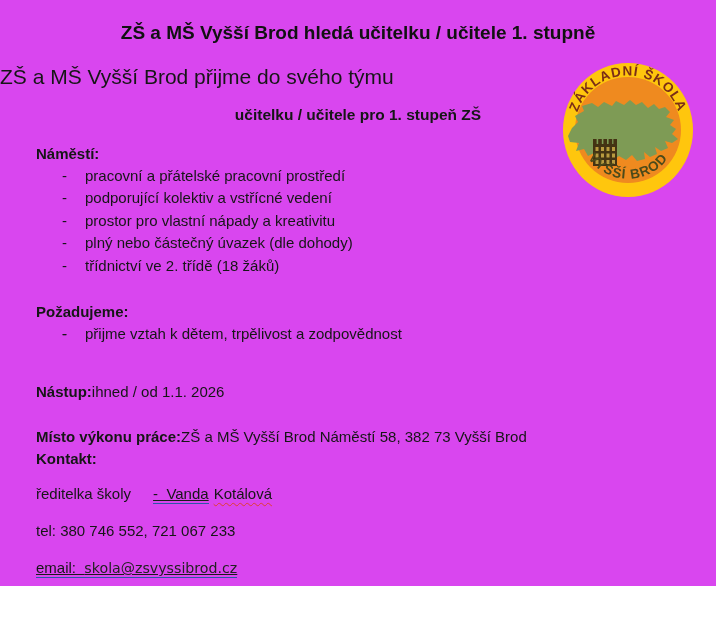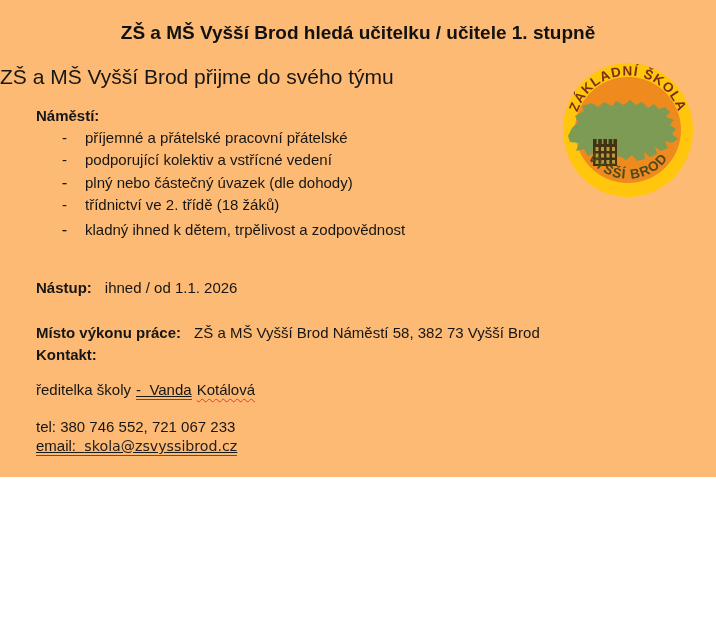--- a/index.html
+++ b/index.html
@@ -1,20 +1,20 @@
 <!DOCTYPE html>
 <html><head>
 <meta charset="utf-8">
 <style>
   html, body { margin: 0; padding: 0; background: #ffffff; }
   .page {
     position: relative;
     width: 716px;
-    height: 477px;
-    background: #fdba74;
+    height: 586px;
+    background: #d946ef;
     font-family: "Liberation Sans", sans-serif;
     color: #161616;
     overflow: hidden;
   }
   .title {
     margin: 0;
     padding-top: 21px;
     text-align: center;
     font-size: 19px;
     line-height: 23px;
@@ -73,34 +73,34 @@
     left: 26px;
     top: 0;
   }
   .para {
     margin: 0;
     padding-left: 36px;
     font-size: 15px;
     line-height: 19px;
   }
   .para b { font-weight: 700; }
-  .lbl-gap { margin-left: 13px; text-align: center; }
+  .lbl-gap { margin-left: 0; text-align: center; }
   .detail-1 { margin-top: 37px; }
   .detail-2 { margin-top: 26px; }
   .kontakt  { margin-top: 3px; font-weight: 700; }
   .director { margin-top: 16px; }
   .tel      { margin-top: 18px; }
-  .email-line { }
+  .email-line { margin-top: 18px; }
   .ins {
     text-decoration: underline;
     text-decoration-color: #1a1a1a;
     border-bottom: 1.5px solid #2b57a7;
     padding-bottom: 1px;
   }
-  .director .ins { margin-left: 5px; }
+  .director .ins { margin-left: 22px; }
   .spell {
     margin-left: 5px;
     text-decoration: underline wavy #e03c31;
     text-decoration-thickness: 1px;
     text-underline-offset: 3px;
   }
   .email-addr {
     font-family: "DejaVu Sans", sans-serif;
     font-size: 14.2px;
     color: #222222;
@@ -108,20 +108,21 @@
 </style>
 </head>
 <body>
 
 <div class="page">
 
   <h1 class="title">ZŠ a MŠ Vyšší Brod hledá učitelku / učitele 1. stupně</h1>
 
   <p class="subtitle">ZŠ a MŠ Vyšší Brod přijme do svého týmu</p>
 
+  <p class="headline">učitelku / učitele pro 1. stupeň ZŠ</p>
 
   <div class="logo">
     <svg viewBox="0 0 132 136" xmlns="http://www.w3.org/2000/svg">
       <ellipse cx="66" cy="68" rx="65" ry="67" fill="#FFC60D"></ellipse>
       <circle cx="66" cy="68" r="53" fill="#EF8A1F"></circle>
       <path d="M 6,74 L 10,66 16,60 13,54 22,49 20,44 30,41 36,45 42,40 50,44 54,39 62,43 68,38 74,43 80,40 86,46 92,42 97,47 103,45 108,50 104,55 112,58 108,63 114,67 110,72 116,77 110,81 103,79 106,86 99,89 93,85 95,92 88,95 82,90 83,97 75,99 70,93 64,98 57,94 50,99 44,93 38,97 32,91 26,94 22,87 14,89 17,81 8,80 Z" fill="#7E9B55"></path>
       <g>
         <rect x="31" y="82" width="24" height="22" fill="#443313"></rect>
         <rect x="31" y="77" width="3.6" height="6" fill="#443313"></rect>
         <rect x="36.2" y="77" width="3.6" height="6" fill="#443313"></rect>
@@ -149,46 +150,48 @@
       <text font-size="13.5" text-anchor="middle" fill="#4C4A1A">
         <textPath href="#arcBot" startOffset="50%">VYŠŠÍ BROD</textPath>
       </text>
     </svg>
   </div>
 
   <h2 class="sec-heading h-offer">Náměstí:</h2>
   <ul class="bullet-list">
     <li>
       <span class="dash">-</span>
-      <span>příjemné a přátelské pracovní přátelské</span>
+      <span>pracovní a přátelské pracovní prostředí</span>
     </li>
     <li>
       <span class="dash">-</span>
       <span>podporující kolektiv a vstřícné vedení</span>
     </li>
     <li>
       <span class="dash">-</span>
+      <span>prostor pro vlastní nápady a kreativitu</span>
     </li>
     <li>
       <span class="dash">-</span>
       <span>plný nebo částečný úvazek (dle dohody)</span>
     </li>
     <li>
       <span class="dash">-</span>
       <span>třídnictví ve 2. třídě (18 žáků)</span>
     </li>
   </ul>
 
+  <h2 class="sec-heading h-req">Požadujeme:</h2>
   <ul class="bullet-list">
     <li>
       <span class="dash">-</span>
     </li>
     <li>
       <span class="dash">-</span>
-      <span>kladný ihned k dětem, trpělivost a zodpovědnost</span>
+      <span>přijme vztah k dětem, trpělivost a zodpovědnost</span>
     </li>
   </ul>
 
   <p class="para detail-1">
     <b>Nástup:</b><span class="lbl-gap">ihned / od 1.1. 2026</span>
   </p>
 
   <p class="para detail-2">
     <b>Místo výkonu práce:</b><span class="lbl-gap">ZŠ a MŠ Vyšší Brod Náměstí 58, 382 73 Vyšší Brod</span>
   </p>

